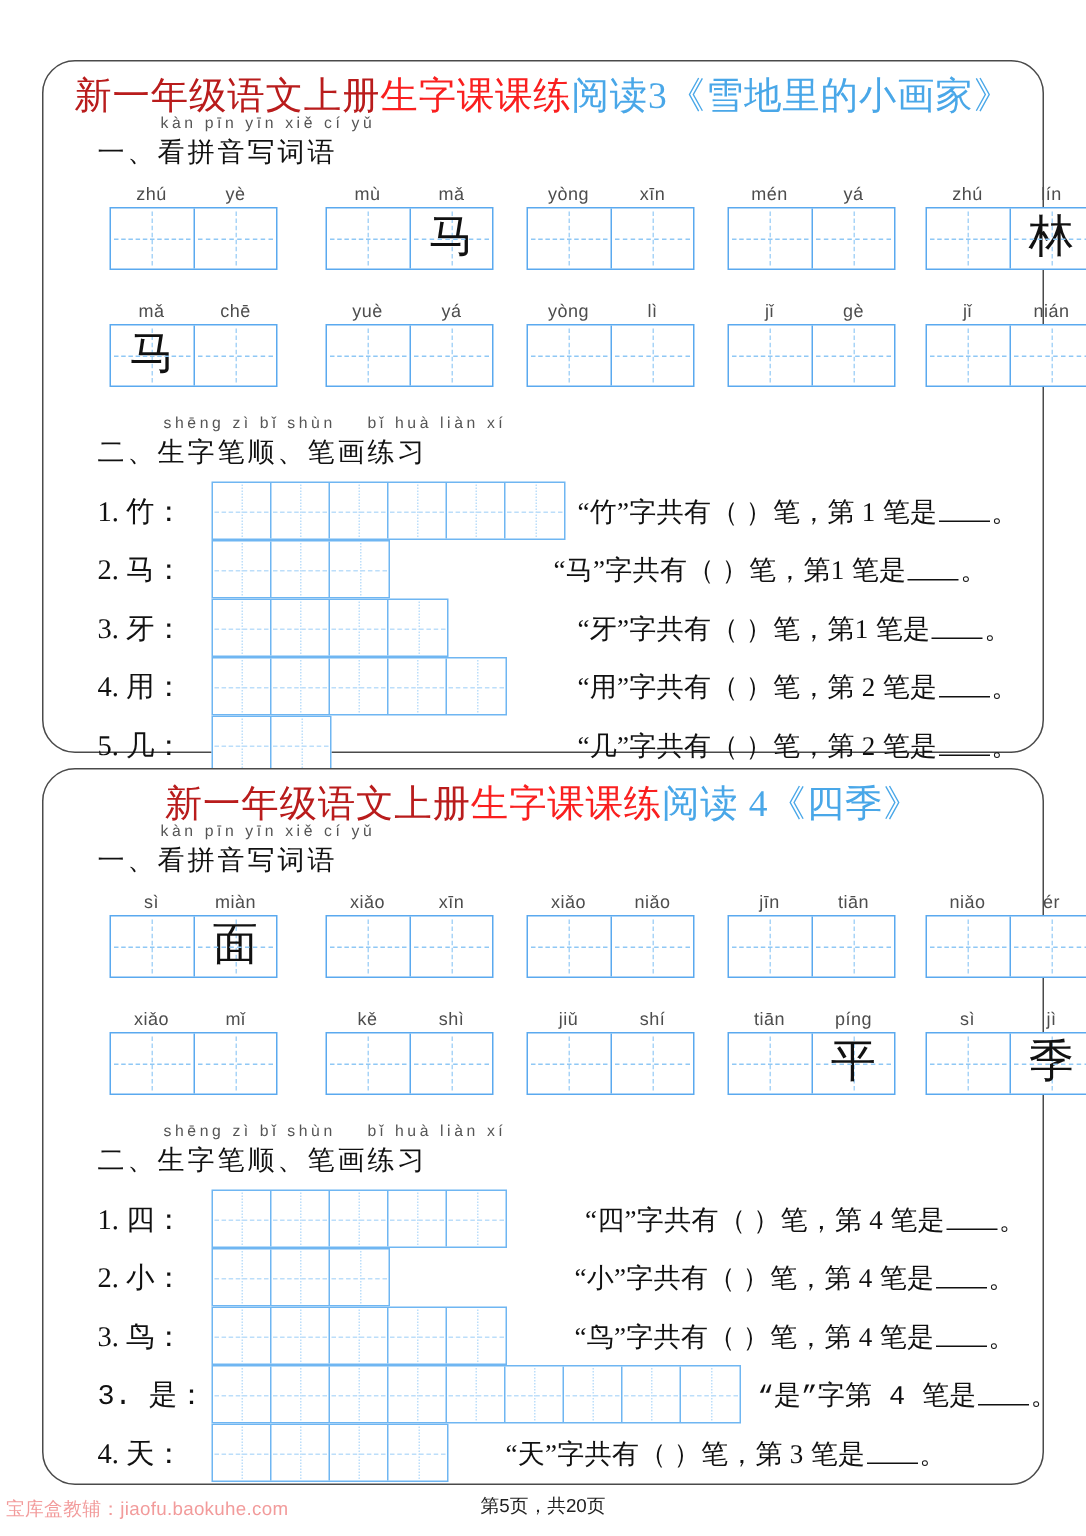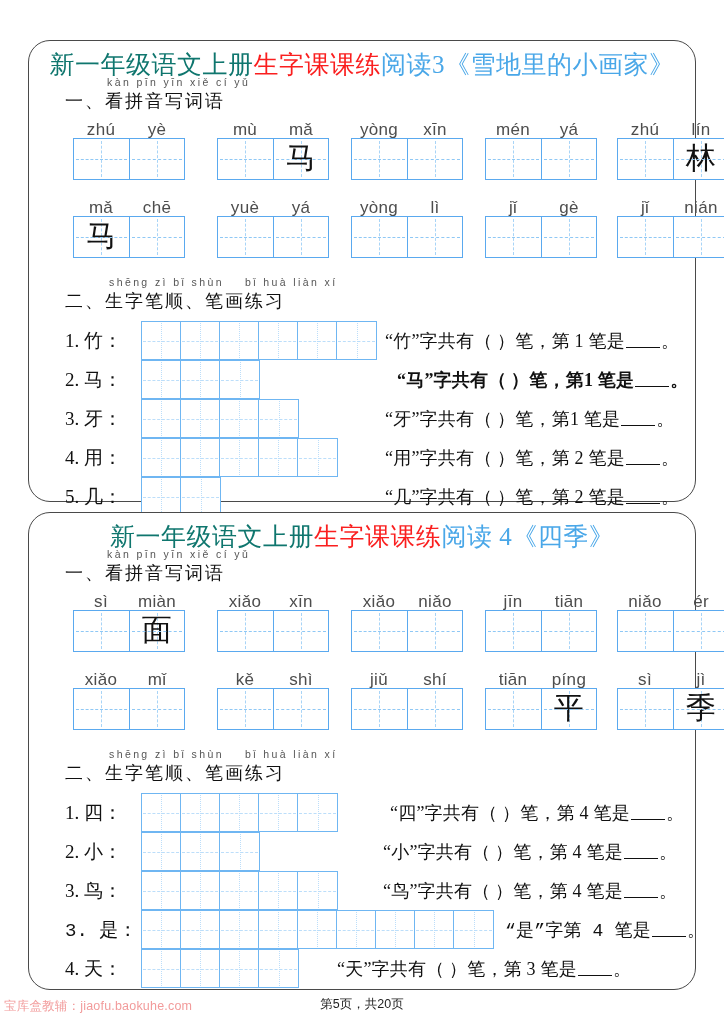--- a/index.html
+++ b/index.html
@@ -24,21 +24,21 @@
   
   .title-row {
     position: absolute; left: 0; right: 0; top: 10px;
     text-align: center;
     white-space: nowrap;
     font-size: 25px;
     line-height: 1.15;
     letter-spacing: 0.5px;
   }
   #card-2 .title-row { text-align: center; }
-  .t-black { color: #0f766e; }
+  .t-black { color: #b91c1c; }
   .t-red   { color: #fa1f1f; }
   .t-blue  { color: #49a7e8; }
 
   
   .sec {
     position: absolute;
     left: 36px;
     white-space: nowrap;
   }
   .sec .py {
@@ -60,21 +60,21 @@
   
   .pyrow { position: absolute; left: 36px; right: 20px; height: 62px; }
   .pygroup {
     position: absolute;
     top: 0;
   }
   .pylabels {
     display: flex;
     height: 17px;
     font-family: "Liberation Sans", sans-serif;
-    font-size: 17px;
+    font-size: 12px;
     color: #4d4d4d;
     letter-spacing: 0.3px;
   }
   .pylabels span {
     flex: 1 1 0;
     text-align: center;
     line-height: 17px;
     white-space: nowrap;
   }
   .tzg {
@@ -360,21 +360,21 @@
         </div>
     </div>
 
     <div class="strow" style="top:319px;">
       <div class="stlabel">2. 马：</div>
       <div class="stgrid">
           <div class="cell"></div>
           <div class="cell"></div>
           <div class="cell"></div>
         </div>
-      <div class="sttext" style="left:332px;font-weight:bold;">
+      <div class="sttext" style="left:304px;">
           <span>“马”字共有（ ）笔，第1 笔是</span>
           <span class="blank-line"></span>
           <span>。</span>
         </div>
     </div>
 
     <div class="strow" style="top:358px;">
       <div class="stlabel">3. 牙：</div>
       <div class="stgrid">
           <div class="cell"></div>

